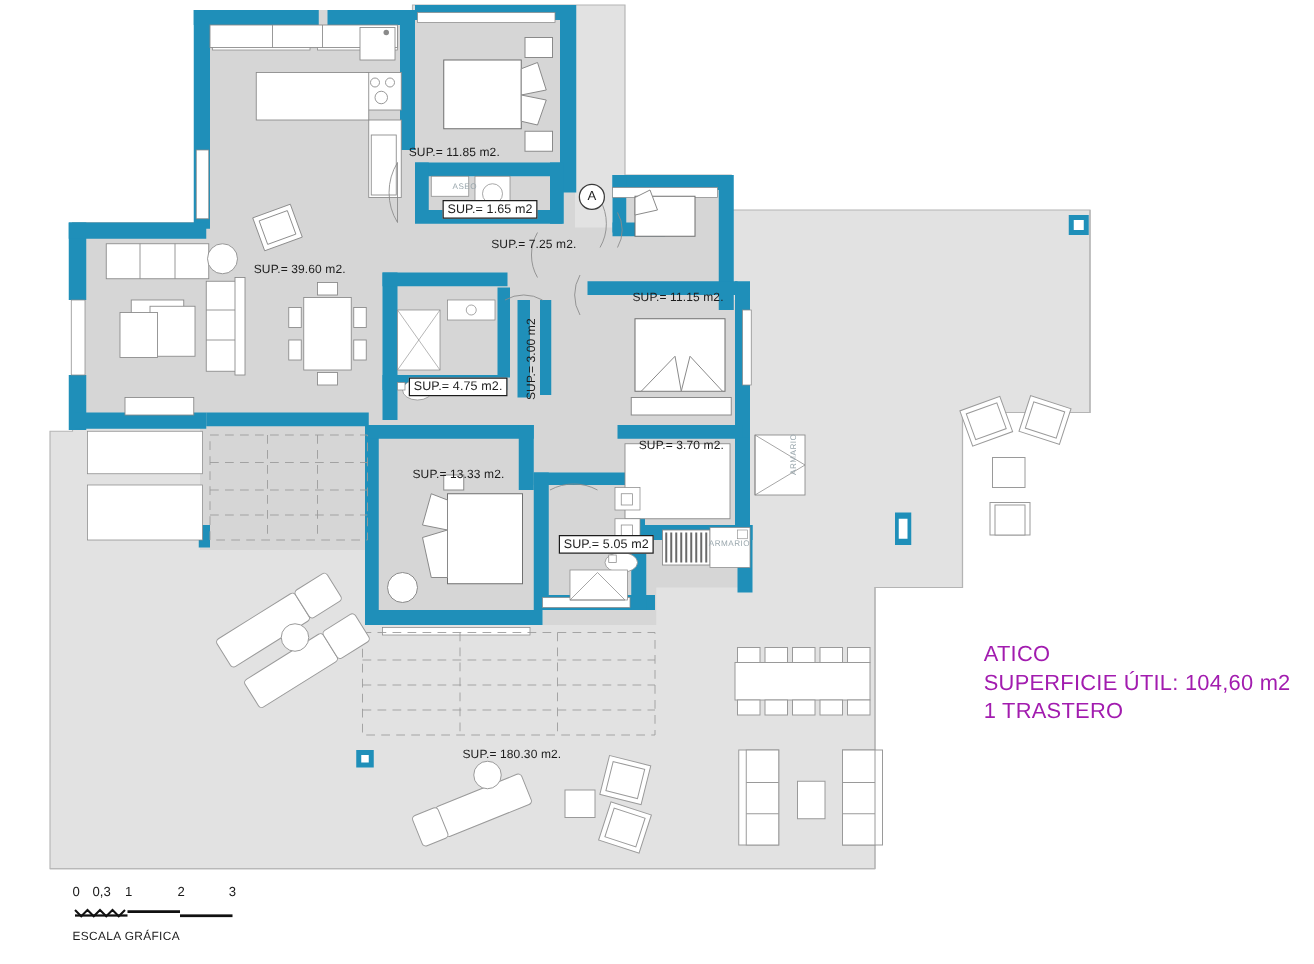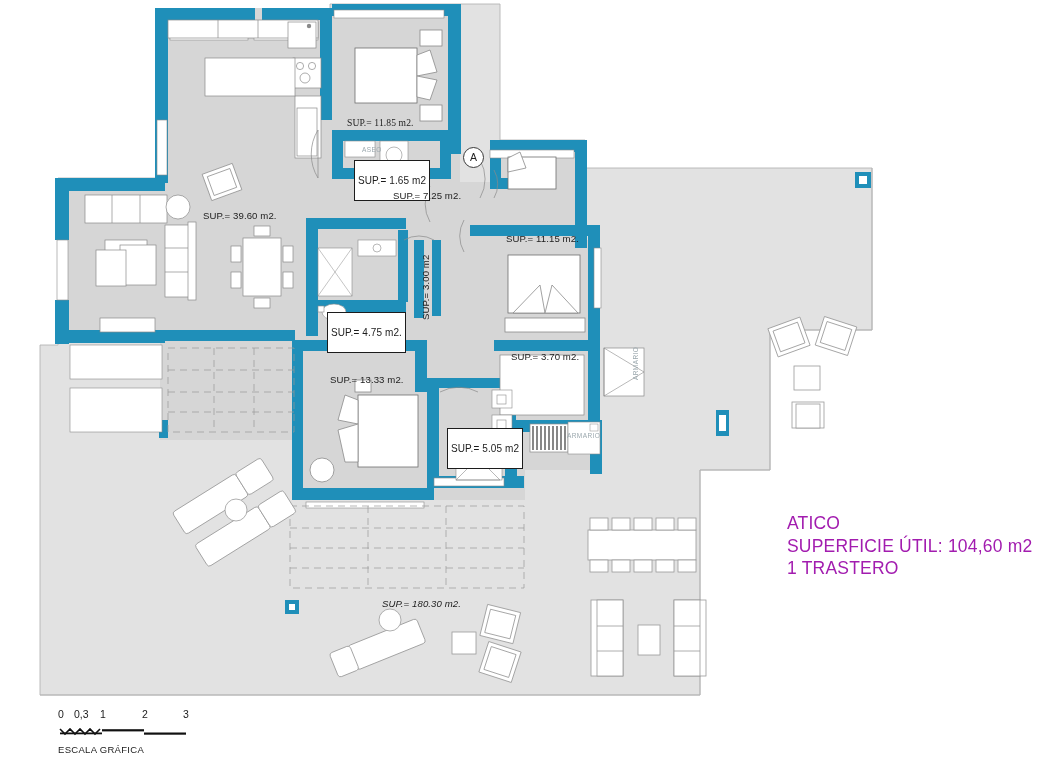--- a/index.html
+++ b/index.html
@@ -7,21 +7,21 @@
   #stage{position:relative;width:1051px;height:771px;background:#ffffff;}
   #plan{position:absolute;left:0;top:0;width:1051px;height:771px;}
   .legend{position:absolute;left:787px;top:512px;color:#a21caf;font-family:"Liberation Sans",sans-serif;font-size:17.5px;line-height:22.5px;letter-spacing:.2px;white-space:nowrap;}
   .legend div{padding:0;margin:0;}
   .scalewrap{position:absolute;left:58px;top:708px;font-family:"Liberation Sans",sans-serif;}
   .scalenums{position:relative;height:14px;width:135px;}
   .scalenums span{position:absolute;top:0;font-size:10.5px;color:#1a1a1a;}
   .scalebar{position:relative;width:135px;height:9px;margin-top:2px;}
   .scalecap{font-size:9.5px;color:#1a1a1a;letter-spacing:.3px;margin-top:4px;}
   .sup{position:absolute;font-family:"Liberation Sans",sans-serif;font-size:9.6px;color:#1c1c1c;white-space:nowrap;letter-spacing:.1px;}
-  .sup.boxed{border:1px solid #1c1c1c;background:#ffffff;padding:14px 3px;font-size:10px;}
+  .sup.boxed{border:1px solid #1c1c1c;background:#ffffff;padding:1px 3px;font-size:10px;}
   .sup.vert{transform-origin:left top;transform:rotate(-90deg);}
   .tinylbl{position:absolute;font-family:"Liberation Sans",sans-serif;font-size:6.5px;color:#9aa7ad;letter-spacing:.4px;white-space:nowrap;}
   .tinylbl.vert{transform-origin:left top;transform:rotate(-90deg);}
   .amark{position:absolute;width:19px;height:19px;border:1.1px solid #3a3a3a;border-radius:50%;background:#ffffff;color:#222;font-size:10.5px;line-height:19px;text-align:center;font-family:"Liberation Sans",sans-serif;}
 </style>
 </head>
 <body>
 
 <div id="stage">
 
@@ -340,30 +340,30 @@
         <rect x="823" y="325" width="26" height="22"></rect>
       </g>
       <rect x="794" y="366" width="26" height="24"></rect>
       <rect x="792" y="402" width="32" height="26"></rect>
       <rect x="796" y="404" width="24" height="24"></rect>
     </g>
 
   </svg>
 
   <div class="sup" style="left:203px;top:210px;">SUP.= 39.60 m2.</div>
-  <div class="sup" style="left:347px;top:117px;font-family:Liberation Serif, serif;">SUP.= 11.85 m2.</div>
+  <div class="sup" style="left:327px;top:117px;">SUP.= 11.85 m2.</div>
   <div class="sup boxed" style="left:354px;top:160px;">SUP.= 1.65 m2</div>
   <div class="sup" style="left:393px;top:190px;">SUP.= 7.25 m2.</div>
   <div class="sup" style="left:506px;top:233px;">SUP.= 11.15 m2.</div>
-  <div class="sup boxed" style="left:327px;top:312px;">SUP.= 4.75 m2.</div>
+  <div class="sup boxed" style="left:327px;top:302px;">SUP.= 4.75 m2.</div>
   <div class="sup vert" style="left:420px;top:320px;">SUP.= 3.00 m2</div>
   <div class="sup" style="left:511px;top:351px;">SUP.= 3.70 m2.</div>
   <div class="sup" style="left:330px;top:374px;">SUP.= 13.33 m2.</div>
   <div class="sup boxed" style="left:447px;top:428px;">SUP.= 5.05 m2</div>
-  <div class="sup" style="left:382px;top:598px;font-style:italic;">SUP.= 180.30 m2.</div>
+  <div class="sup" style="left:370px;top:598px;">SUP.= 180.30 m2.</div>
 
   <div class="tinylbl" style="left:362px;top:146px;">ASEO</div>
   <div class="tinylbl" style="left:567px;top:432px;">ARMARIO</div>
   <div class="tinylbl vert" style="left:632px;top:380px;">ARMARIO</div>
 
   <div class="amark" style="left:463px;top:147px;">A</div>
 
   <div class="legend">
     <div>ATICO</div>
     <div>SUPERFICIE ÚTIL: 104,60 m2</div>

